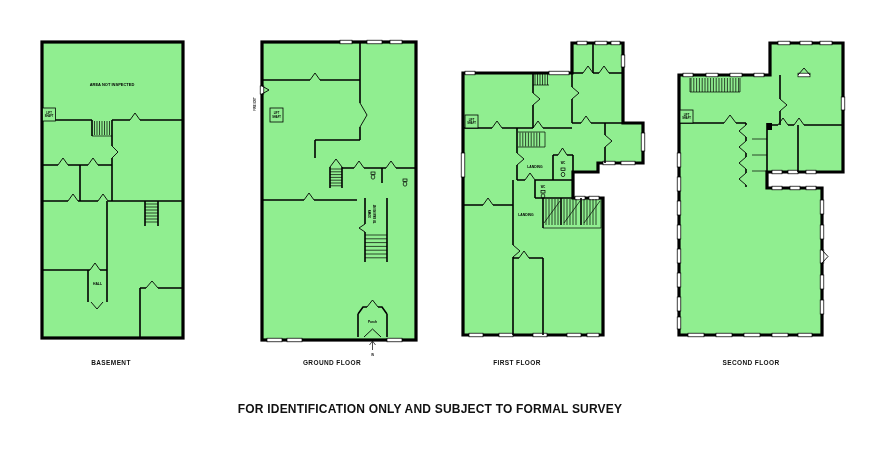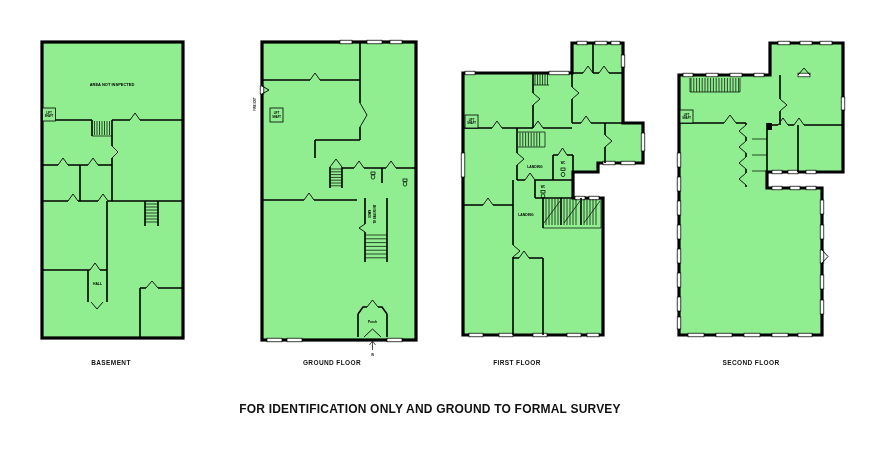--- a/index.html
+++ b/index.html
@@ -239,15 +239,15 @@
           M130,40L136,33L142,40
           M154,215L160,221.5L154,228"></path>
       </g>
       <rect class="box" x="12" y="75" width="13" height="13"></rect>
       <text class="fs26" x="18.5" y="80.5">LIFT</text>
       <text class="fs26" x="18.5" y="84">SHAFT</text>
     </svg>
   </div>
   <div class="caption" style="left:696px;top:359px;">SECOND FLOOR</div>
 
-  <div class="title">FOR IDENTIFICATION ONLY AND GROUND TO FORMAL SURVEY</div>
+  <div class="title">FOR IDENTIFICATION ONLY AND SUBJECT TO FORMAL SURVEY</div>
 
 </div>
 
 </body></html>

